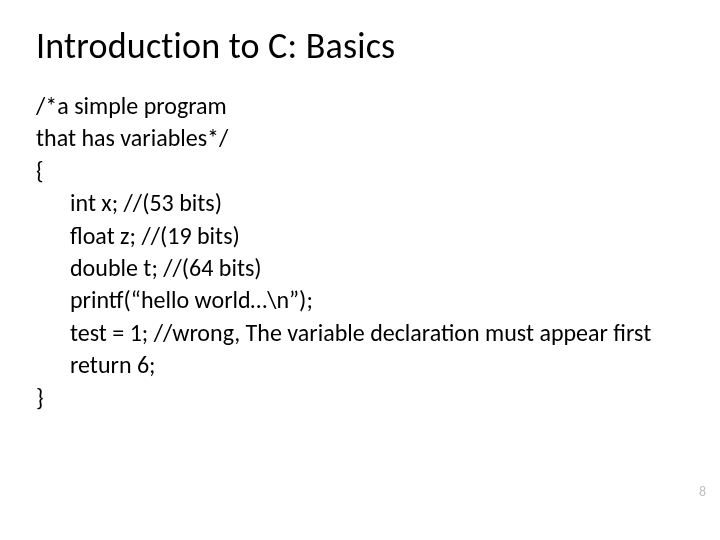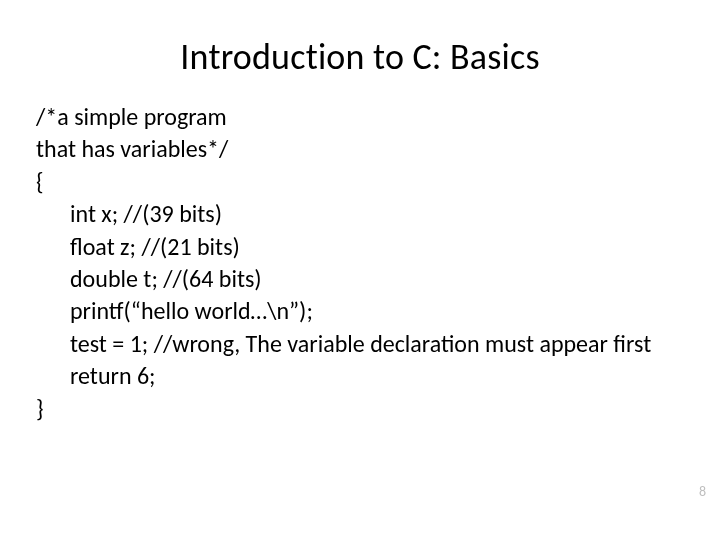--- a/index.html
+++ b/index.html
@@ -14,24 +14,22 @@
     }
     .slide {
       width: 720px;
       height: 540px;
       position: relative;
       padding: 24px 36px 24px 36px;
     }
     .title {
       font-size: 36px;
       font-weight: 400;
-      text-align: center;
       margin-bottom: 22px;
       letter-spacing: 0.2px;
-      margin-top: 11px;
     }
     .body {
       font-size: 24px;
       line-height: 1.35;
     }
     .body .line {
       white-space: pre;
     }
     .indent {
       padding-left: 34px;
@@ -47,22 +45,22 @@
 </head>
 <body>
 
 <div class="slide">
   <h1 class="title">Introduction to C: Basics</h1>
 
   <div class="body">
     <div class="line">/*a simple program</div>
     <div class="line">that has variables*/</div>
     <div class="line">{</div>
-    <div class="line indent">int x; //(39 bits)</div>
-    <div class="line indent">float z; //(21 bits)</div>
+    <div class="line indent">int x; //(53 bits)</div>
+    <div class="line indent">float z; //(19 bits)</div>
     <div class="line indent">double t; //(64 bits)</div>
     <div class="line indent">printf(“hello world…\n”);</div>
     <div class="line indent">test = 1; //wrong, The variable declaration must appear first</div>
     <div class="line indent">return 6;</div>
     <div class="line">}</div>
   </div>
 
   <div class="page-num">8</div>
 </div>
 

